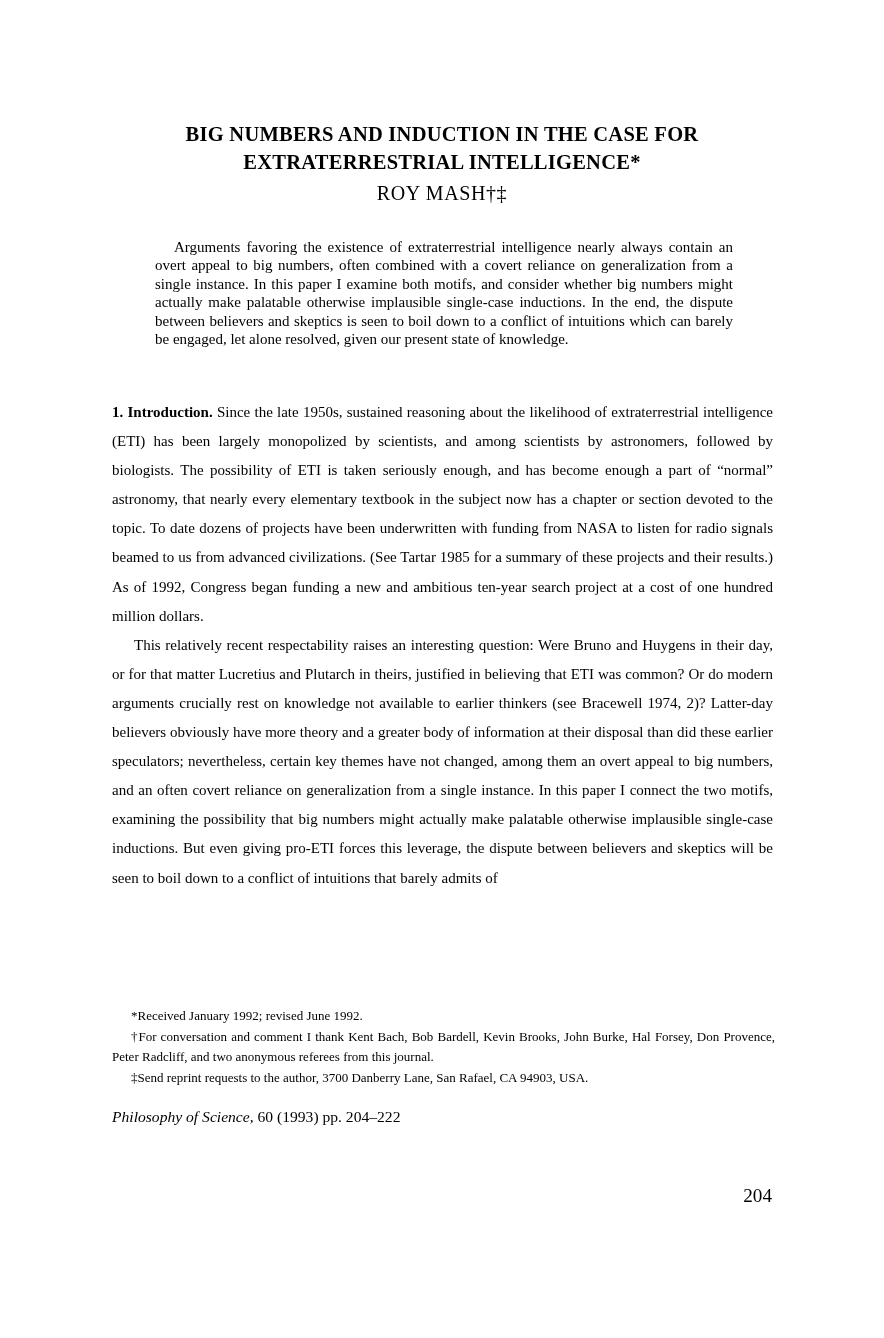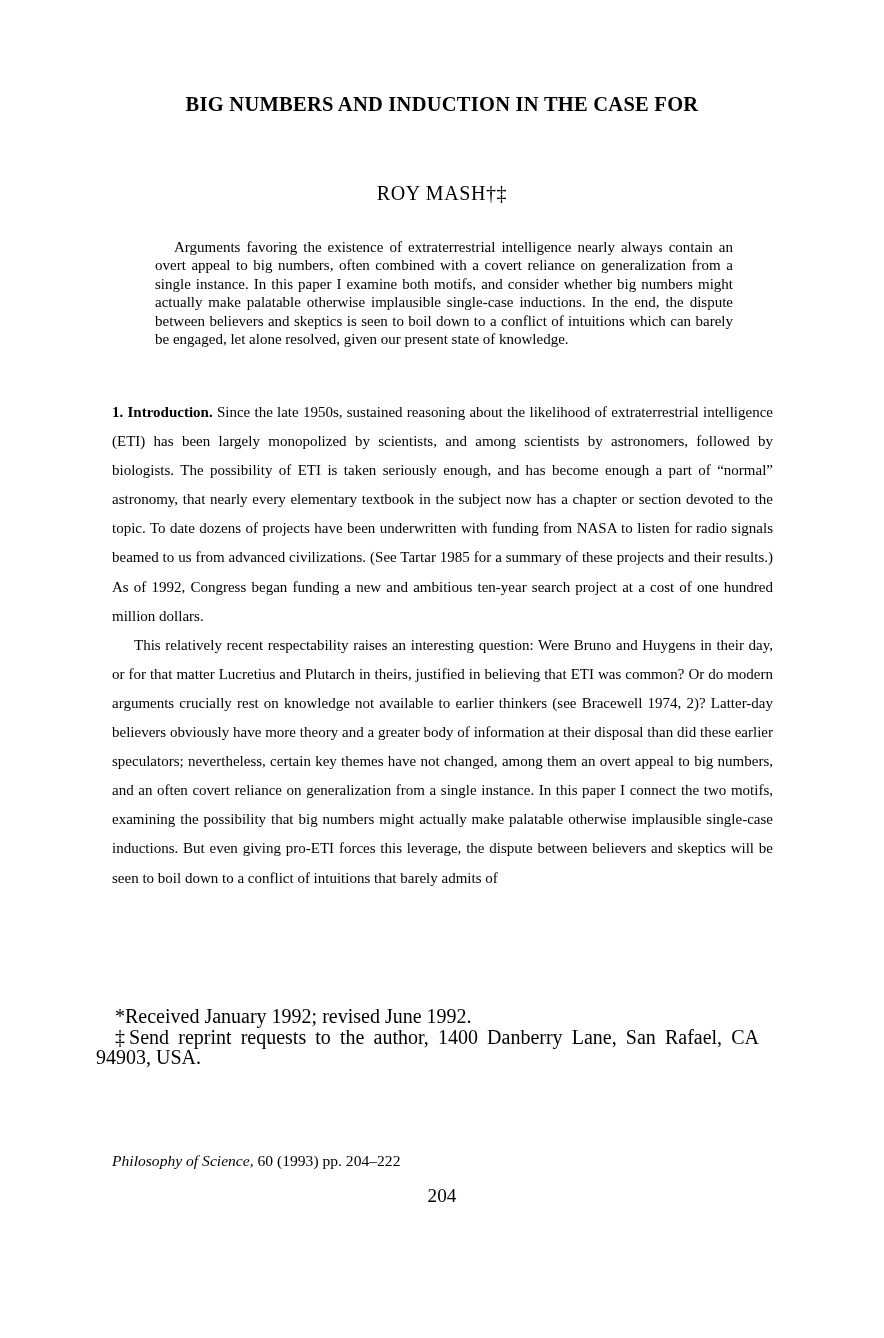--- a/index.html
+++ b/index.html
@@ -22,21 +22,21 @@
     top: 0;
     left: 0;
     width: 884px;
     height: 1338px;
   }
 
   
   .title-block {
     position: absolute;
     left: 112px;
-    top: 90px;
+    top: 120px;
     width: 660px;
     text-align: center;
   }
   .doc-title {
     font-size: 20.5px;
     font-weight: bold;
     line-height: 28px;
     letter-spacing: 0.25px;
     margin: 0;
   }
@@ -87,84 +87,85 @@
   .body-text p.first {
     text-indent: 0;
   }
   .sec-head {
     font-weight: bold;
   }
 
   
   .footnotes {
     position: absolute;
-    left: 96px;
+    left: 112px;
     top: 1006px;
     width: 663px;
-    font-size: 20px;
+    font-size: 13px;
     line-height: 20.6px;
     text-align: justify;
   }
   .footnotes p {
     margin: 0;
     text-indent: 19px;
   }
 
   
   .journal-block {
     position: absolute;
     left: 112px;
     top: 1106px;
     width: 663px;
     font-size: 15.6px;
     line-height: 21.5px;
     text-align: left;
-    margin-top: 44px;
   }
   .journal-block p {
     margin: 0;
   }
   .jtitle {
     font-style: italic;
   }
 
   
   .page-number {
     position: absolute;
     left: 112px;
     top: 1184px;
     width: 660px;
-    text-align: center;
+    text-align: right;
     font-size: 19.2px;
     line-height: 24px;
   }
 </style>
 </head>
 <body>
 
 <div class="page">
 
   <div class="title-block">
     <h1 class="doc-title">
       <span class="tline">BIG NUMBERS AND INDUCTION IN THE CASE FOR</span>
+      <span class="tline">EXTRATERRESTRIAL INTELLIGENCE*</span>
     </h1>
   </div>
 
   <div class="byline">ROY MASH†‡</div>
 
   <div class="abstract">Arguments favoring the existence of extraterrestrial intelligence nearly always contain an overt appeal to big numbers, often combined with a covert reliance on generalization from a single instance. In this paper I examine both motifs, and consider whether big numbers might actually make palatable otherwise implausible single-case inductions. In the end, the dispute between believers and skeptics is seen to boil down to a conflict of intuitions which can barely be engaged, let alone resolved, given our present state of knowledge.</div>
 
   <div class="body-text">
     <p class="first"><span class="sec-head">1. Introduction.</span><span> Since the late 1950s, sustained reasoning about the likelihood of extraterrestrial intelligence (ETI) has been largely monopolized by scientists, and among scientists by astronomers, followed by biologists. The possibility of ETI is taken seriously enough, and has become enough a part of “normal” astronomy, that nearly every elementary textbook in the subject now has a chapter or section devoted to the topic. To date dozens of projects have been underwritten with funding from NASA to listen for radio signals beamed to us from advanced civilizations. (See Tartar 1985 for a summary of these projects and their results.) As of 1992, Congress began funding a new and ambitious ten-year search project at a cost of one hundred million dollars.</span></p>
     <p>This relatively recent respectability raises an interesting question: Were Bruno and Huygens in their day, or for that matter Lucretius and Plutarch in theirs, justified in believing that ETI was common? Or do modern arguments crucially rest on knowledge not available to earlier thinkers (see Bracewell 1974, 2)? Latter-day believers obviously have more theory and a greater body of information at their disposal than did these earlier speculators; nevertheless, certain key themes have not changed, among them an overt appeal to big numbers, and an often covert reliance on generalization from a single instance. In this paper I connect the two motifs, examining the possibility that big numbers might actually make palatable otherwise implausible single-case inductions. But even giving pro-ETI forces this leverage, the dispute between believers and skeptics will be seen to boil down to a conflict of intuitions that barely admits of</p>
   </div>
 
   <div class="footnotes">
     <p>*Received January 1992; revised June 1992.</p>
-    <p>‡Send reprint requests to the author, 1400 Danberry Lane, San Rafael, CA 94903, USA.</p>
+    <p>†For conversation and comment I thank Kent Bach, Bob Bardell, Kevin Brooks, John Burke, Hal Forsey, Don Provence, Peter Radcliff, and two anonymous referees from this journal.</p>
+    <p>‡Send reprint requests to the author, 3700 Danberry Lane, San Rafael, CA 94903, USA.</p>
   </div>
 
   <div class="journal-block">
     <p><span class="jtitle">Philosophy of Science,</span><span> 60 (1993) pp. 204–222</span></p>
   </div>
 
   <div class="page-number">204</div>
 
 </div>
 

